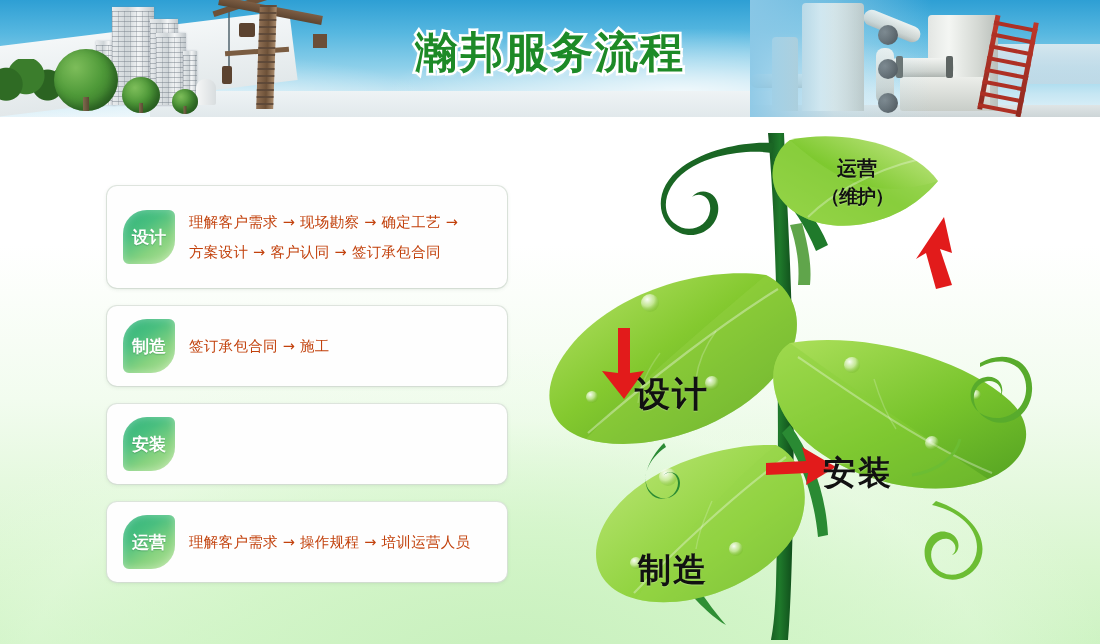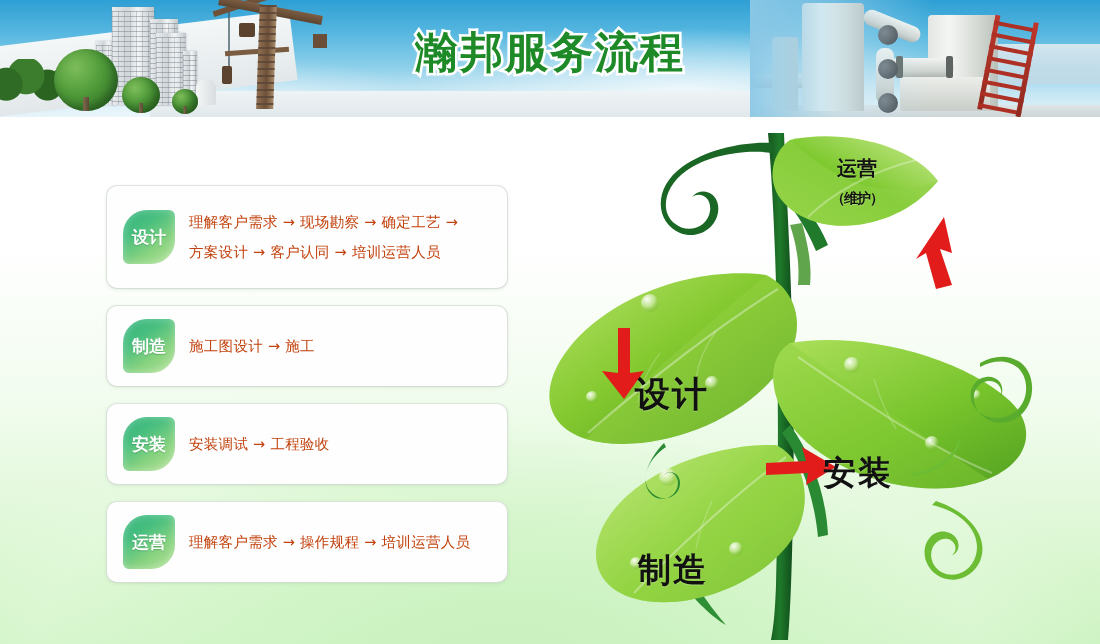--- a/index.html
+++ b/index.html
@@ -278,21 +278,21 @@
     white-space: nowrap;
     text-shadow: 0 1px 1px rgba(255,255,255,0.25);
   }
   .lbl-design { left: 95px; top: 246px; font-size: 35px; letter-spacing: 2px; }
   .lbl-install { left: 283px; top: 326px; font-size: 33px; letter-spacing: 2px; }
   .lbl-manu { left: 98px; top: 423px; font-size: 33px; letter-spacing: 2px; }
   .lbl-ops {
     left: 262px; top: 28px; font-size: 20px; line-height: 30px;
     text-align: center; width: 110px;
   }
-  .lbl-ops .l2 { display: block; font-size: 14px; letter-spacing: -1px; }
+  .lbl-ops .l2 { display: block; font-size: 19px; letter-spacing: -1px; font-family: Liberation Mono, monospace; }
 </style>
 </head>
 <body>
 
 <div class="page">
 
   <div class="banner">
     <div class="banner-sky-haze"></div>
 
     <div class="ground"></div>
@@ -362,39 +362,36 @@
   </div>
 
   <div class="cards">
 
     <div class="card tall">
       <div class="leaf-badge">
         <span>设计</span>
       </div>
       <div class="card-text">
         <div>理解客户需求 → 现场勘察 → 确定工艺 →</div>
-        <div>方案设计 → 客户认同 → 培训运营人员</div>
+        <div>方案设计 → 客户认同 → 签订承包合同</div>
       </div>
     </div>
 
     <div class="card short">
       <div class="leaf-badge">
         <span>制造</span>
       </div>
       <div class="card-text">
-        <div>施工图设计 → 施工</div>
+        <div>签订承包合同 → 施工</div>
       </div>
     </div>
 
     <div class="card short">
       <div class="leaf-badge">
         <span>安装</span>
-      </div>
-      <div class="card-text">
-        <div>安装调试 → 工程验收</div>
       </div>
     </div>
 
     <div class="card short">
       <div class="leaf-badge">
         <span>运营</span>
       </div>
       <div class="card-text">
         <div>理解客户需求 → 操作规程 → 培训运营人员</div>
       </div>

